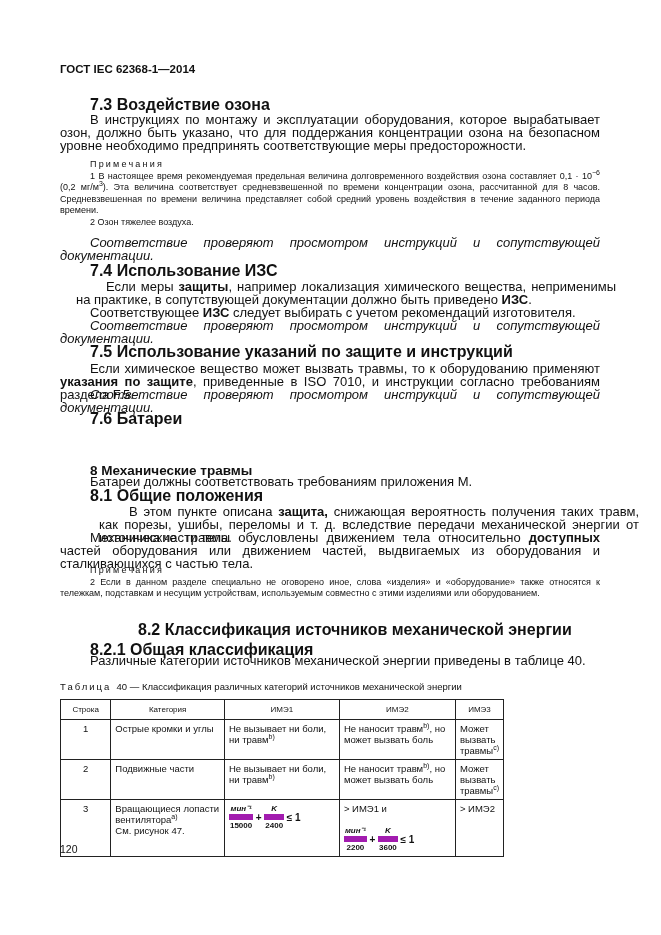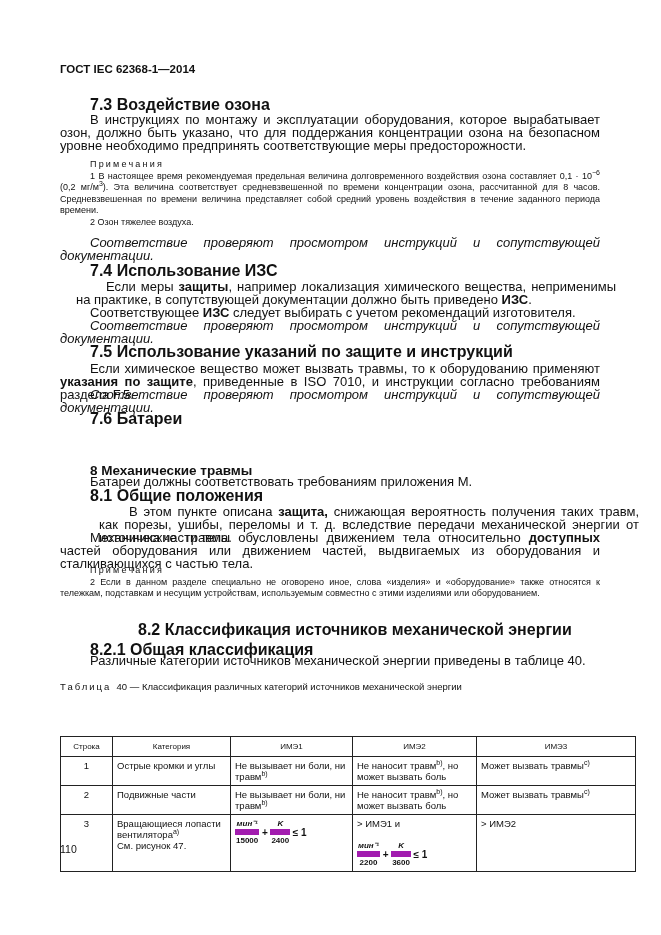--- a/index.html
+++ b/index.html
@@ -8,21 +8,21 @@
   .abs { position:absolute; }
   .doc-id { left:60px; top:63px; font-size:11.5px; font-weight:bold; }
   .h2 { font-size:16px; font-weight:bold; }
   .h1 { font-size:13.5px; font-weight:bold; }
   .p { font-size:13px; line-height:13px; text-align:justify; width:540px; left:60px; }
   .note { font-size:9px; line-height:11.5px; text-align:justify; width:540px; left:60px; }
   .note-title { letter-spacing:2.2px; padding-left:30px; }
   .ind { text-indent:30px; }
   .it { font-style:italic; }
   sup { font-size:7px; line-height:0; }
-  table.t { position:absolute; left:60px; top:736px; width:576px; border-collapse:collapse; font-size:9.5px; }
+  table.t { position:absolute; left:60px; top:699px; width:444px; border-collapse:collapse; font-size:9.5px; }
   table.t th, table.t td { border:1px solid #222; padding:3px 4px; vertical-align:top; line-height:11px; }
   table.t th { font-weight:normal; font-size:8px; height:13px; vertical-align:middle; text-align:center; }
   table.t td.c { text-align:center; }
   .frac { display:inline-block; vertical-align:middle; text-align:center; font-size:8px; font-weight:bold; }
   .frac .num { display:block; border-bottom:6px solid #a21caf; padding:0 1px; font-style:italic; }
   .frac .den { display:block; padding:0 1px; }
   .op { font-size:10px; vertical-align:middle; font-weight:bold; }
   .page-num { left:60px; top:843px; font-size:10.5px; }
   .caption { left:60px; top:681px; font-size:9.5px; }
   .cap-label { letter-spacing:2px;text-align:right; }
@@ -111,13 +111,13 @@
       <span class="frac"><span class="num">мин⁻¹</span><span class="den">2200</span></span>
       <span class="op">+</span>
       <span class="frac"><span class="num">K</span><span class="den">3600</span></span>
       <span class="op">≤ 1</span>
     </td>
     <td>&gt; ИМЭ2</td>
   </tr>
 </tbody>
   </table>
 
-<div class="abs page-num">110</div>
+<div class="abs page-num">120</div>
 
 </body></html>

